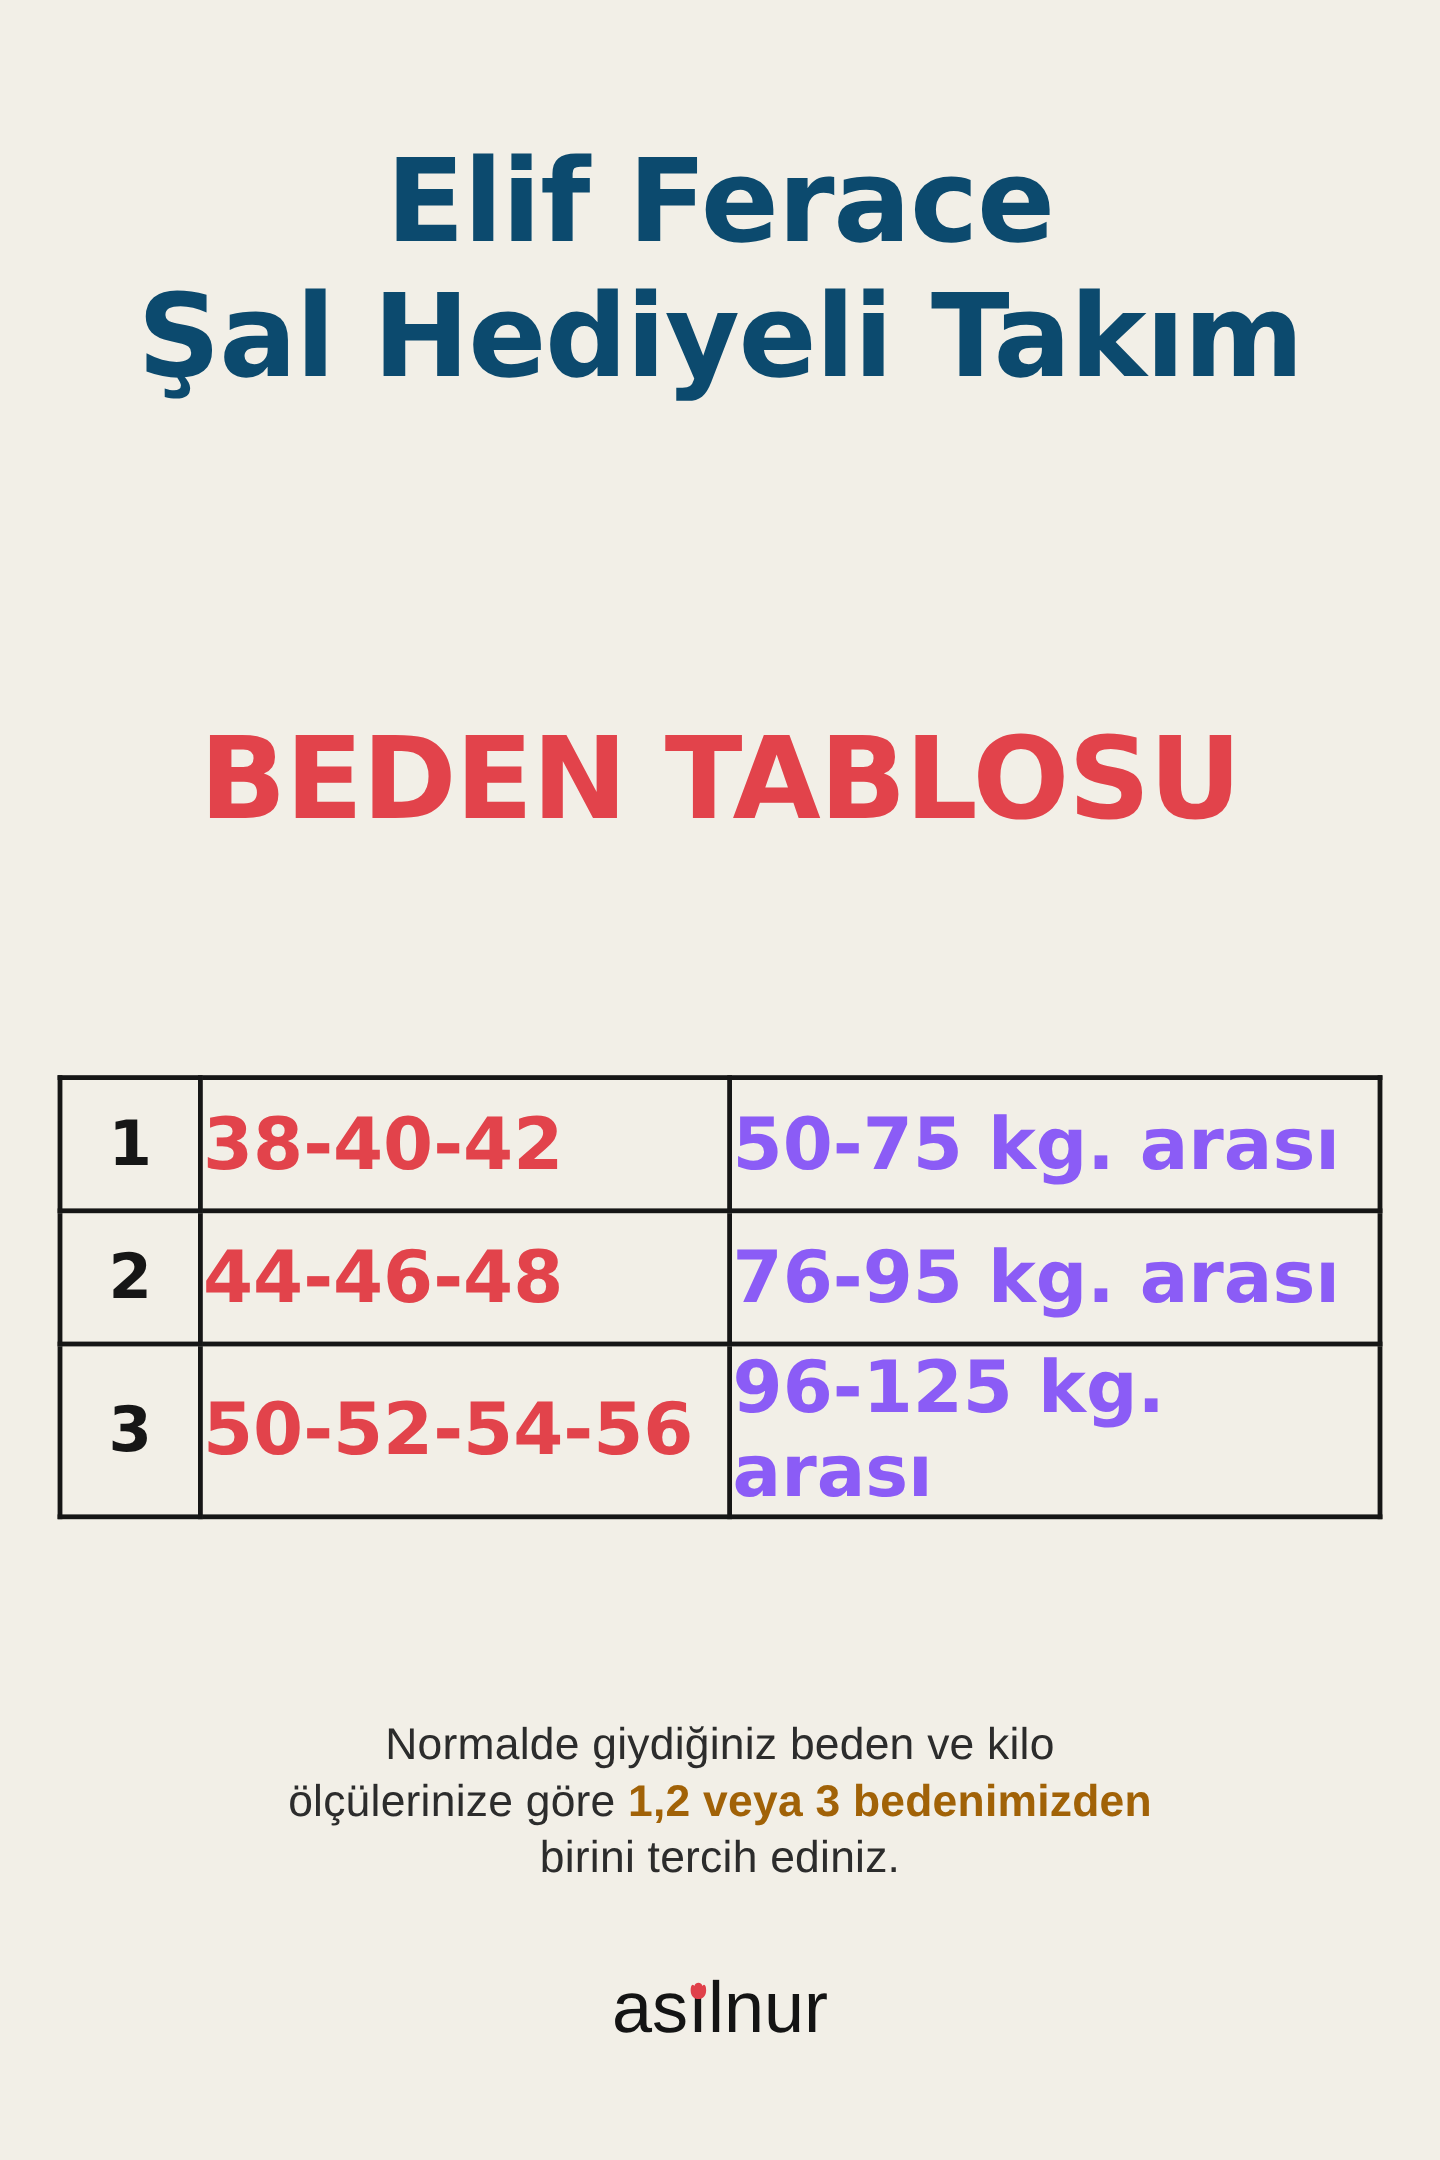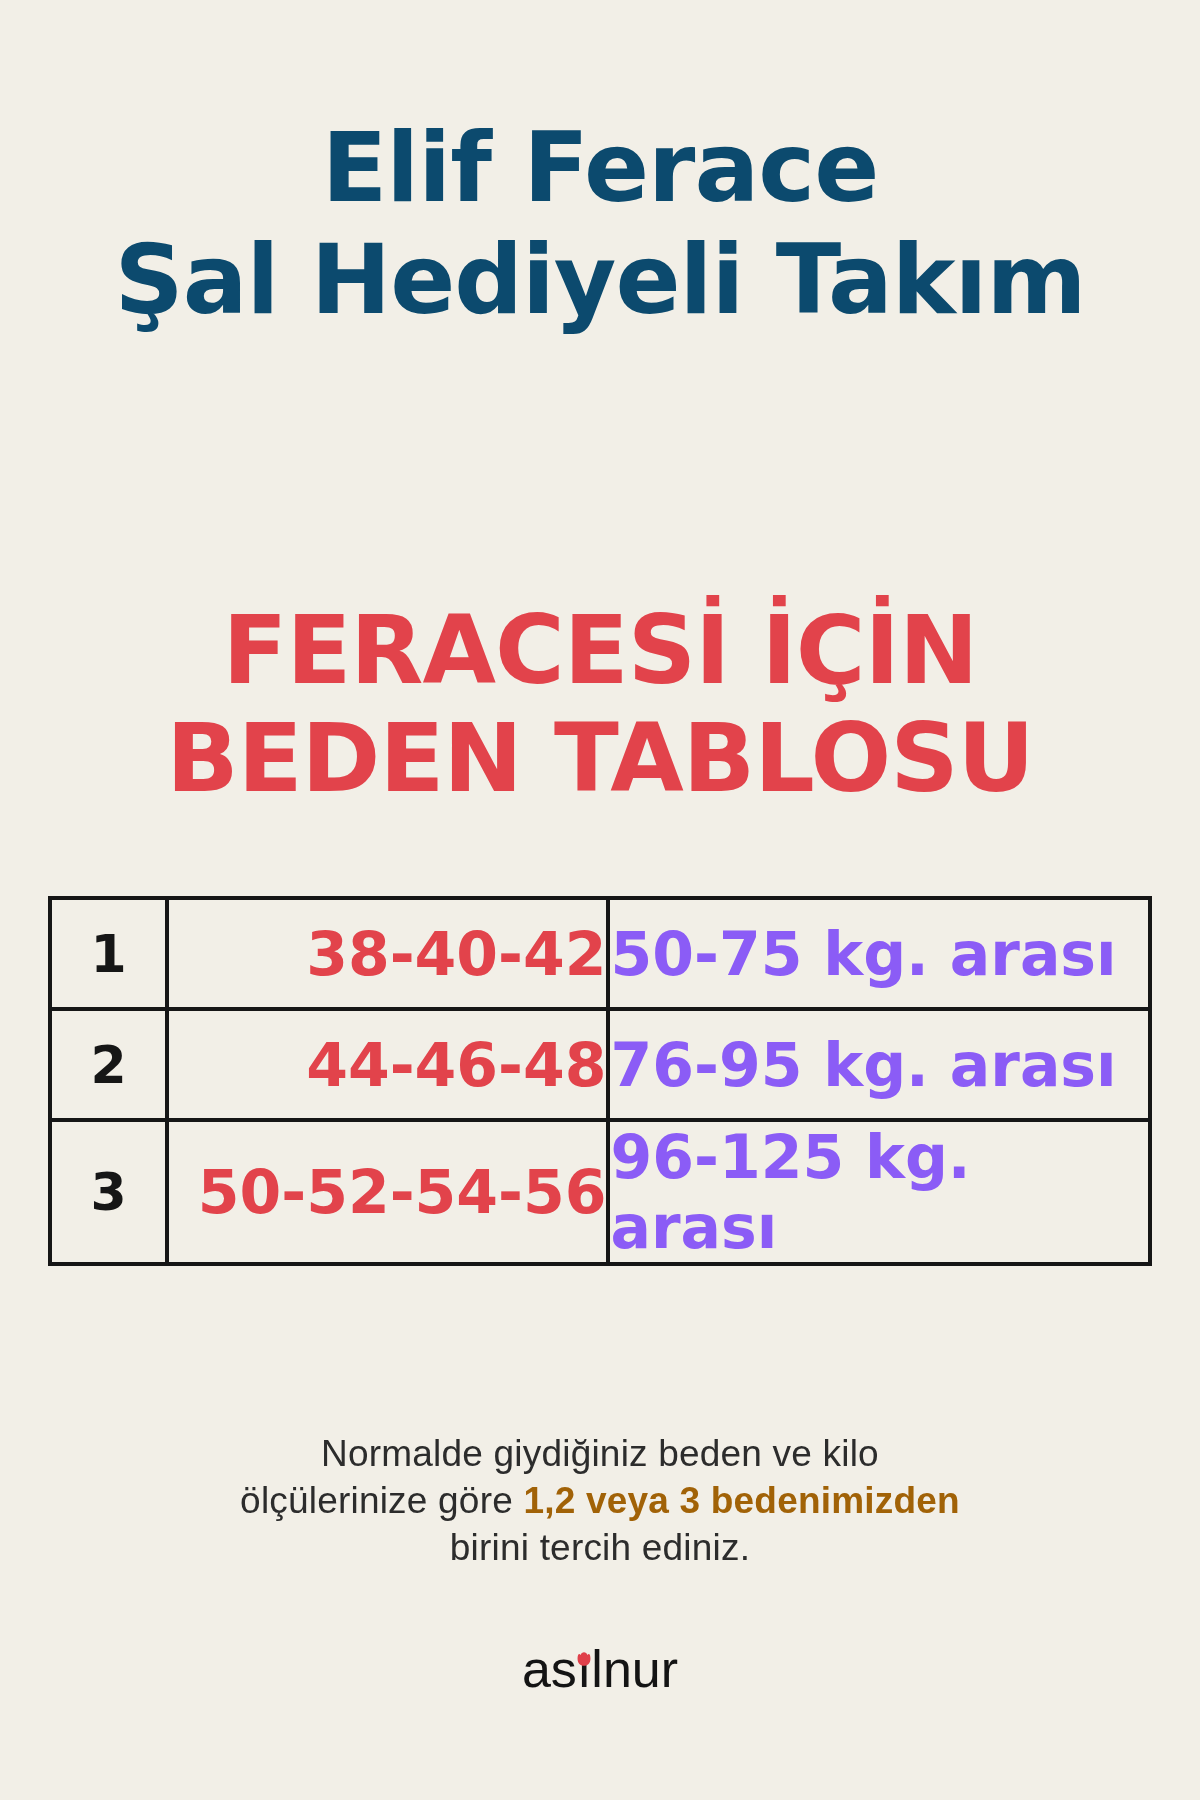--- a/index.html
+++ b/index.html
@@ -60,21 +60,20 @@
     vertical-align: middle;
   }
   td.col-no {
     width: 10.4%;
     text-align: center;
     font-size: 52px;
     color: #161616;
   }
   td.col-sizes {
     width: 40.2%;
-    text-align: right;
     padding-right: 18px;
     font-size: 60px;
     color: #e2434b;
   }
   td.col-weight {
     width: 49.4%;
     text-align: left;
     padding-left: 20px;
     font-size: 60px;
     color: #8b5cf6;
@@ -89,21 +88,21 @@
     letter-spacing: 0.2px;
   }
   .note .bold-seg {
     font-weight: 700;
     color: #a16207;
   }
   
   .brand {
     top: 1643px;
     font-family: "Liberation Sans", sans-serif;
-    font-size: 52px;
+    font-size: 60px;
     line-height: 1;
     color: #141414;
     letter-spacing: 0px;
   }
   .brand .i-wrap {
     position: relative;
     display: inline-block;
   }
   .brand .tulip {
     position: absolute;
@@ -116,21 +115,20 @@
 </style>
 </head>
 <body>
 
 <div class="centered-block product-title">
   <div>Elif Ferace</div>
   <div>Şal Hediyeli Takım</div>
 </div>
 
 <div class="centered-block size-heading">
-  <div>FERACESİ İÇİN</div>
   <div>BEDEN TABLOSU</div>
 </div>
 
 <div class="size-table-wrap">
   <table class="size-table">
     <tbody>
       <tr>
         <td class="col-no">1</td>
         <td class="col-sizes">38-40-42</td>
         <td class="col-weight">50-75 kg. arası</td>

